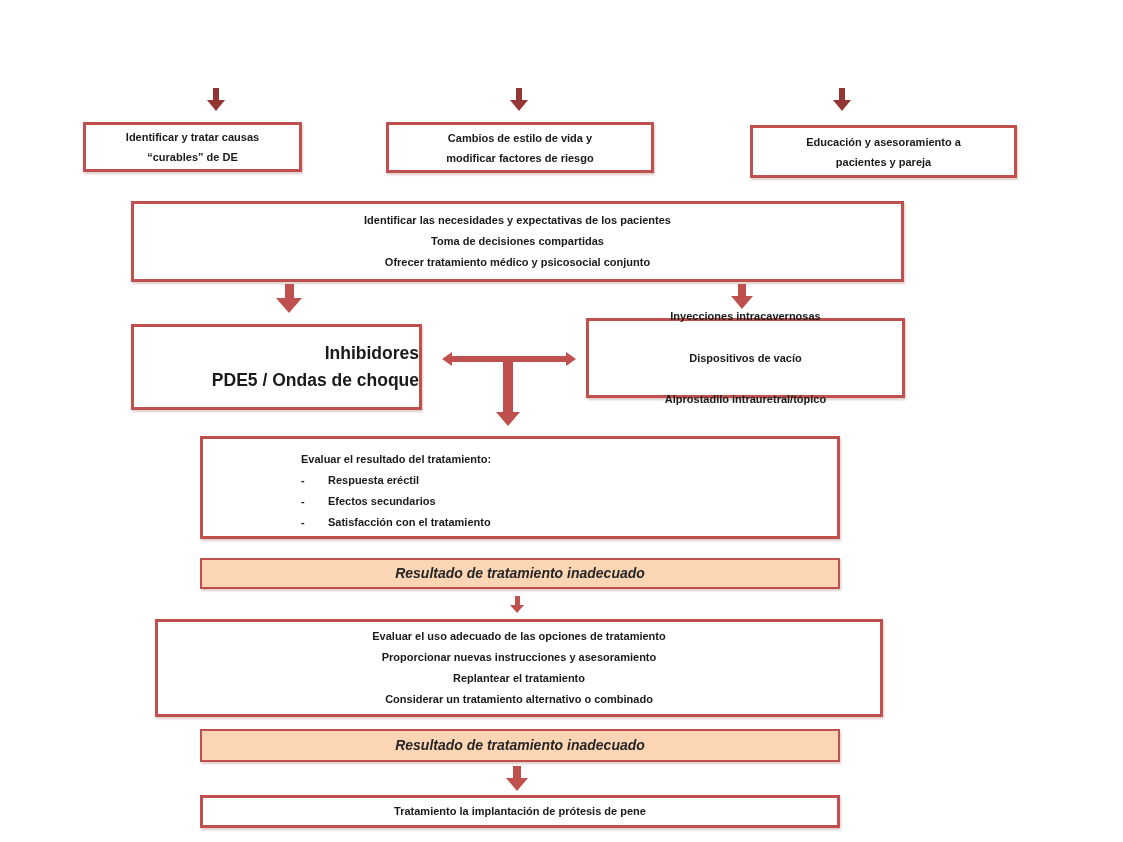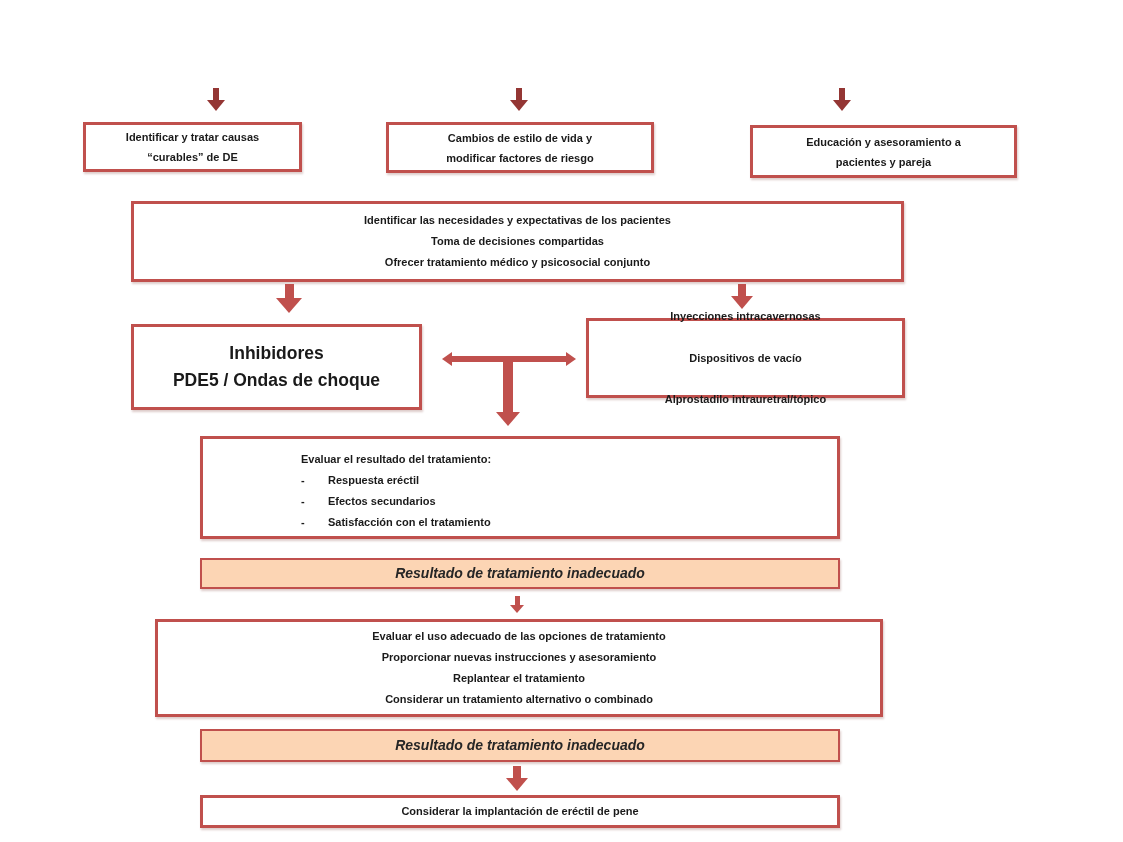--- a/index.html
+++ b/index.html
@@ -107,21 +107,21 @@
 
   <div class="arrow-down" style="left:276px;top:284px;">
     <div class="stem" style="width:9px;height:14px;"></div>
     <div class="head" style="border-left:13px solid transparent;border-right:13px solid transparent;border-top:15px solid var(--red);"></div>
   </div>
   <div class="arrow-down" style="left:731px;top:284px;">
     <div class="stem" style="width:8px;height:12px;"></div>
     <div class="head" style="border-left:11px solid transparent;border-right:11px solid transparent;border-top:13px solid var(--red);"></div>
   </div>
 
-  <div class="box big-text" style="left:131px;top:324px;width:291px;height:86px;">
+  <div class="box big-text" style="left:131px;top:324px;width:291px;height:86px;align-items:flex-end;">
     <div>Inhibidores</div>
     <div>PDE5 / Ondas de choque</div>
   </div>
   <div class="box" style="left:586px;top:318px;width:319px;height:80px;line-height:20.5px;gap:21px;">
     <div>Inyecciones intracavernosas</div>
     <div>Dispositivos de vacío</div>
     <div>Alprostadilo intrauretral/tópico</div>
   </div>
 
   <div>
@@ -167,16 +167,16 @@
   <div class="box peach-box" style="left:200px;top:729px;width:640px;height:33px;">
     <div>Resultado de tratamiento inadecuado</div>
   </div>
 
   <div class="arrow-down" style="left:506px;top:766px;">
     <div class="stem" style="width:8px;height:12px;"></div>
     <div class="head" style="border-left:11px solid transparent;border-right:11px solid transparent;border-top:13px solid var(--red);"></div>
   </div>
 
   <div class="box" style="left:200px;top:795px;width:640px;height:33px;">
-    <div>Considerar la implantación de eréctil de pene</div>
+    <div>Tratamiento la implantación de prótesis de pene</div>
   </div>
 
 </div>
 
 </body></html>

